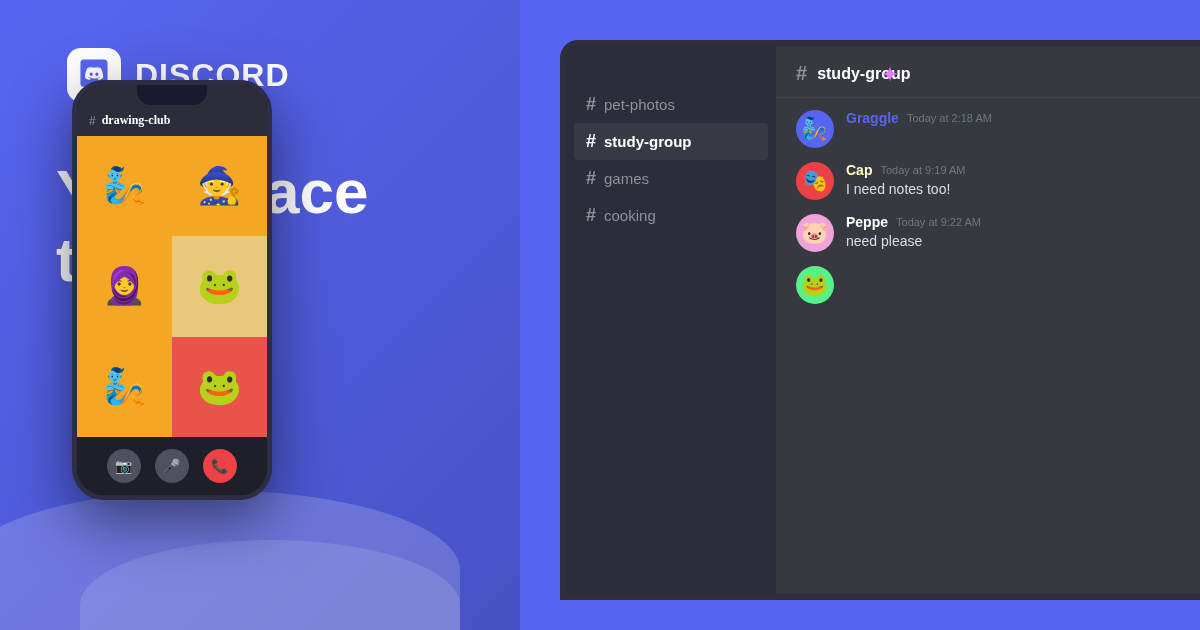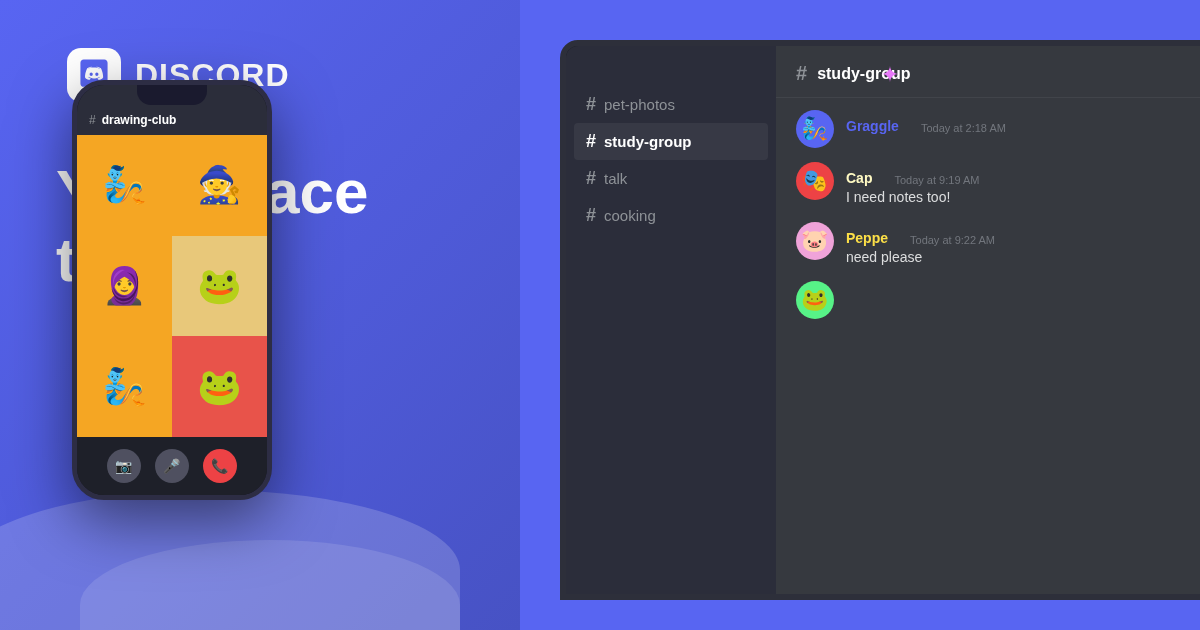--- a/index.html
+++ b/index.html
@@ -201,32 +201,31 @@
     }
 
     .avatar-graggle { background: #5865f2; }
     .avatar-cap { background: #ed4245; }
     .avatar-peppe { background: #f0a3d9; }
     .avatar-phibi { background: #57f287; }
 
     .message-content {}
     .message-header {
       display: flex;
-      align-items: flex-end;
-      gap: 22px;
+      align-items: center;
+      gap: 8px;
       margin-bottom: 2px;
-      margin-top: 8px;
     }
     .message-author {
       font-size: 14px;
       font-weight: 700;
     }
     .author-graggle { color: #5865f2; }
     .author-cap { color: #fef9c3; }
-    .author-peppe { color: #fde047; }
+    .author-peppe { color: #ffffff; }
     .author-phibi { color: #57f287; }
 
     .message-time {
       font-size: 11px;
       color: #72767d;
     }
     .message-text {
       font-size: 14px;
       color: #dcddde;
       line-height: 1.4;
@@ -275,20 +274,21 @@
 
     .phone-header-hash {
       color: #8e9297;
       font-size: 12px;
     }
 
     .phone-header-title {
       color: white;
       font-size: 12px;
       font-weight: 600;
+      font-family: Liberation Serif, serif;
     }
 
     .video-grid {
       display: grid;
       grid-template-columns: 1fr 1fr;
       grid-template-rows: repeat(3, 1fr);
       flex: 1;
       gap: 0;
     }
 
@@ -391,21 +391,21 @@
       <div class="channel-item">
         <span class="channel-hash">#</span>
         <span>pet-photos</span>
       </div>
       <div class="channel-item active">
         <span class="channel-hash">#</span>
         <span>study-group</span>
       </div>
       <div class="channel-item">
         <span class="channel-hash">#</span>
-        <span>talk</span>
+        <span>games</span>
       </div>
       <div class="channel-item">
         <span class="channel-hash">#</span>
         <span>cooking</span>
       </div>
     </div>
 
     <div class="chat-panel">
       <div class="chat-header">
         <span class="chat-header-hash">#</span>

